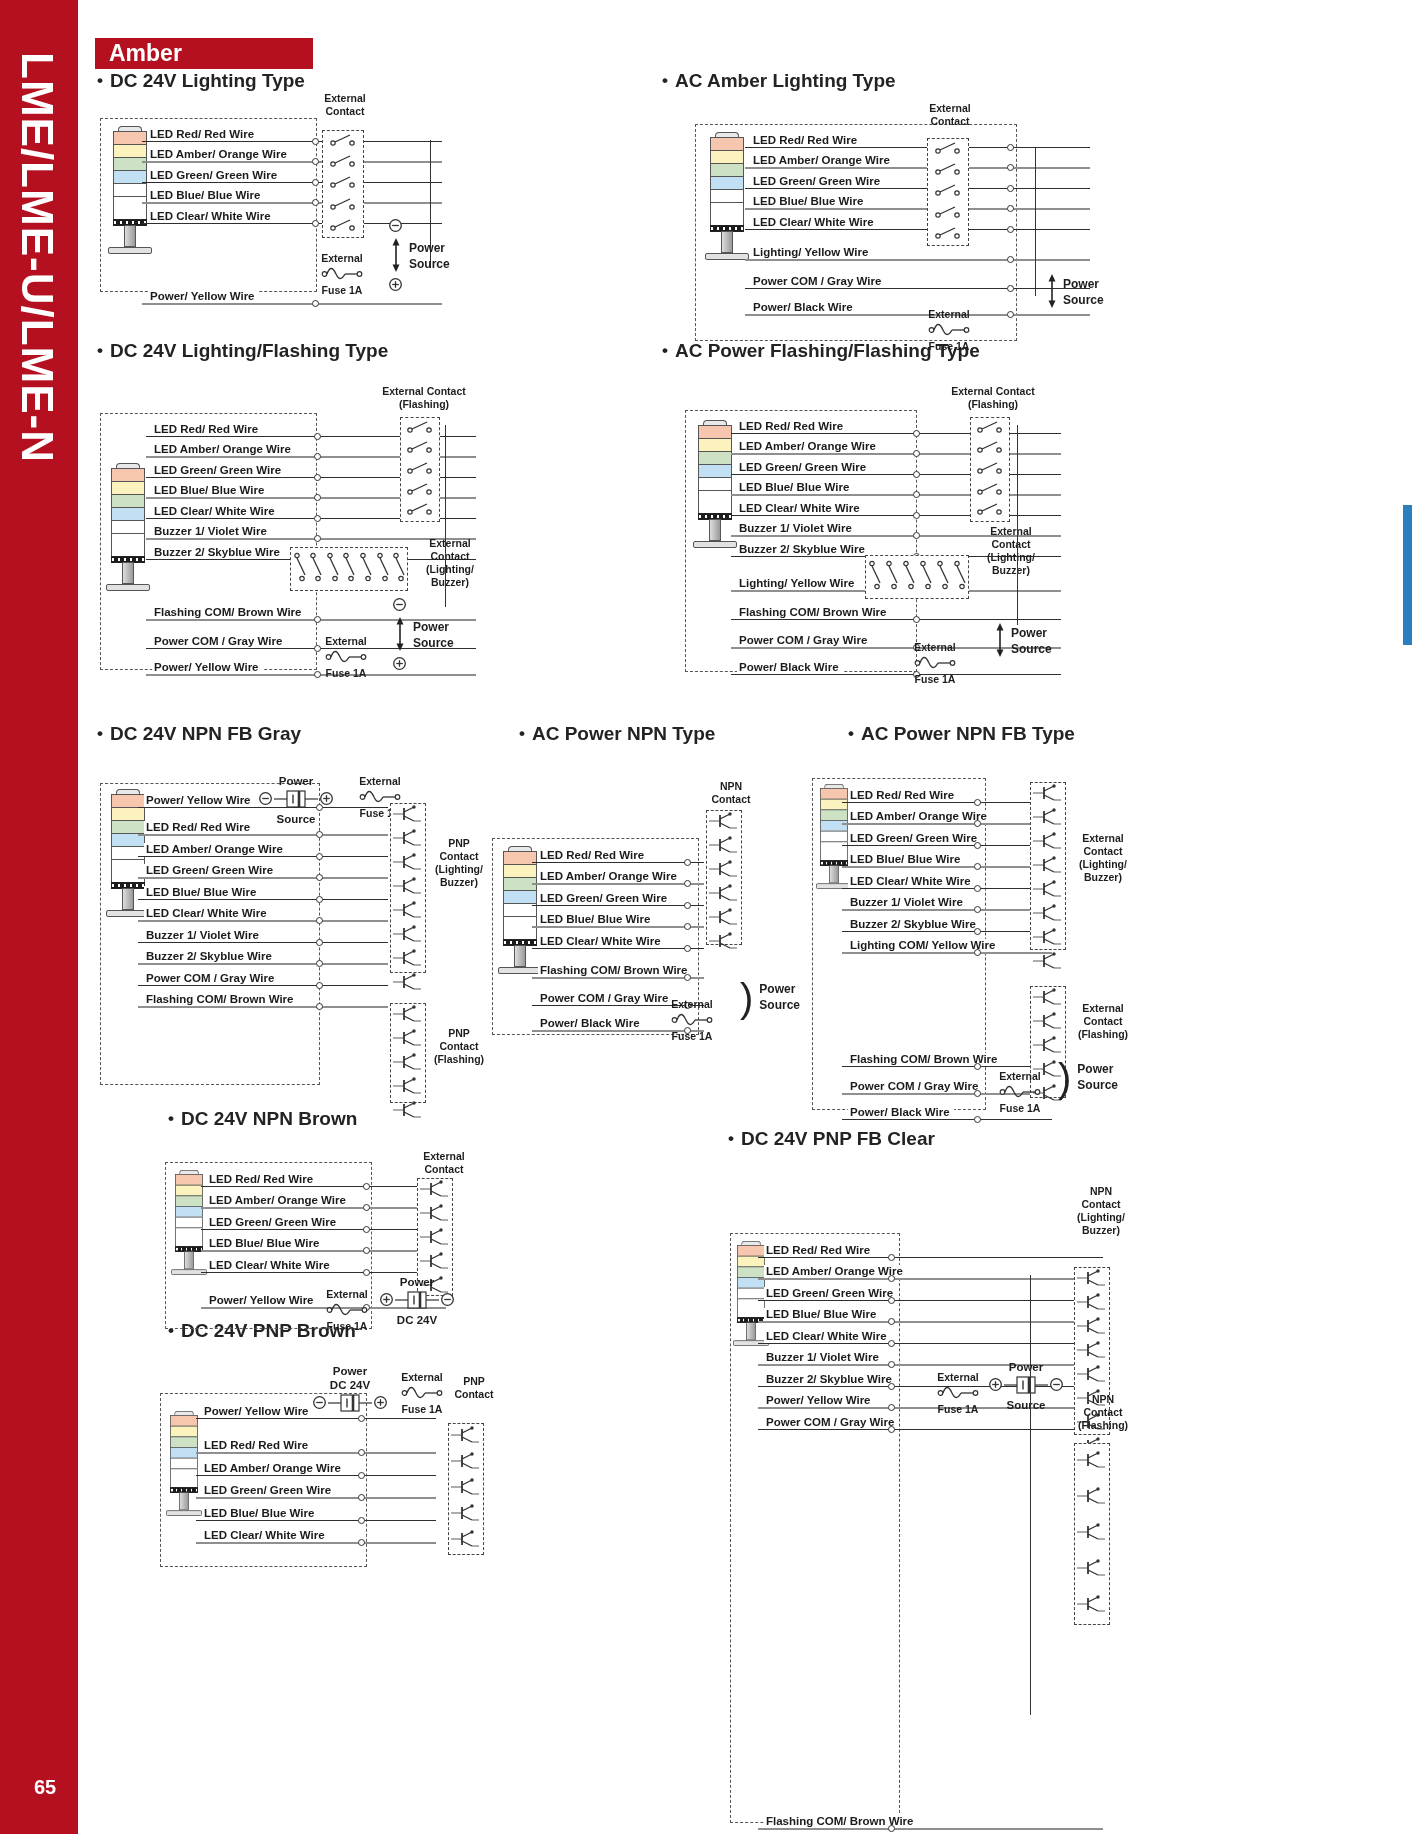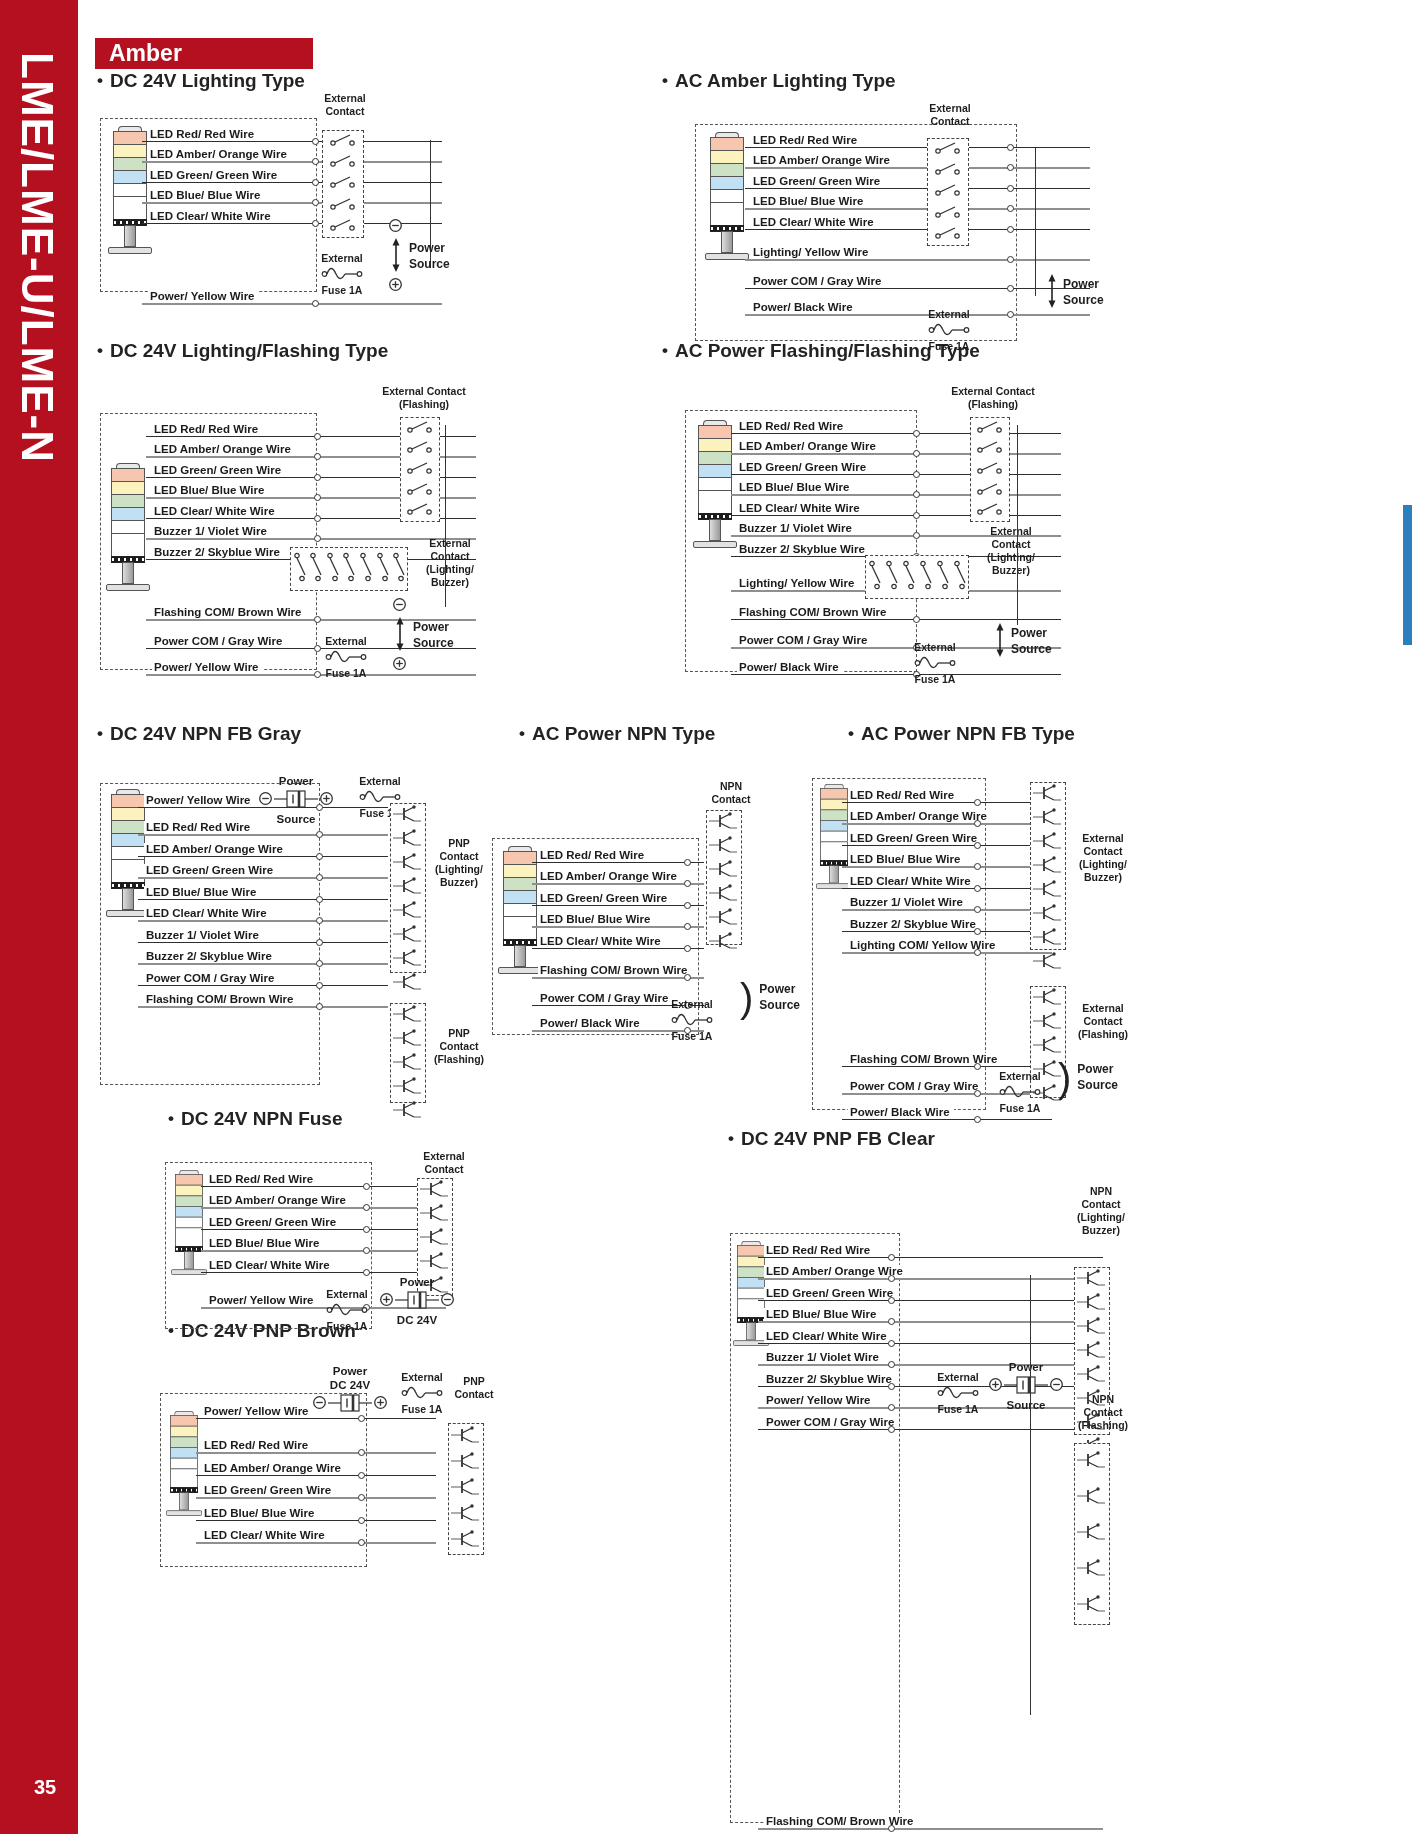--- a/index.html
+++ b/index.html
@@ -59,34 +59,34 @@
   .pb-row{display:flex;align-items:center;gap:1px;}
   .vline{position:absolute;width:0;border-left:1.4px solid #333;}
 </style>
 </head>
 <body>
 
 <div class="page">
 
   <div class="sidebar" style="background: rgb(181, 16, 31);">
     <div class="sidebar-text">LME/LME-U/LME-N</div>
-    <div class="page-number">35</div>
+    <div class="page-number">65</div>
   </div>
   <div class="side-tab" style="background: rgb(43, 127, 191);"></div>
 
   <div class="banner" style="background: rgb(181, 16, 31);">Amber</div>
 
   <div class="dtitle" style="left:97px;top:70px;"><span class="bullet">•</span><span>DC 24V Lighting Type</span></div>
   <div class="dtitle" style="left:662px;top:70px;"><span class="bullet">•</span><span>AC Amber Lighting Type</span></div>
   <div class="dtitle" style="left:97px;top:340px;"><span class="bullet">•</span><span>DC 24V Lighting/Flashing Type</span></div>
   <div class="dtitle" style="left:662px;top:340px;"><span class="bullet">•</span><span>AC Power Flashing/Flashing Type</span></div>
   <div class="dtitle" style="left:97px;top:723px;"><span class="bullet">•</span><span>DC 24V NPN FB Gray</span></div>
   <div class="dtitle" style="left:519px;top:723px;"><span class="bullet">•</span><span>AC Power NPN Type</span></div>
   <div class="dtitle" style="left:808px;top:723px;margin-left:40px;"><span class="bullet">•</span><span>AC Power NPN FB Type</span></div>
-  <div class="dtitle" style="left:168px;top:1108px;"><span class="bullet">•</span><span>DC 24V NPN Fuse</span></div>
+  <div class="dtitle" style="left:168px;top:1108px;"><span class="bullet">•</span><span>DC 24V NPN Brown</span></div>
   <div class="dtitle" style="left:728px;top:1128px;"><span class="bullet">•</span><span>DC 24V PNP FB Clear</span></div>
   <div class="dtitle" style="left:168px;top:1320px;"><span class="bullet">•</span><span>DC 24V PNP Brown</span></div>
 
   <div class="diagram" style="left:100px;top:100px;width:390px;height:215px;">
     <div class="unit-box" style="left:0;top:18px;width:215px;height:172px;"></div>
     <div style="left:8px;top:26px;" class="abs">
         <div class="tw">
           <div class="tw-cap"></div>
           <div class="tw-seg" style="background:#f6c7ae"></div>
           <div class="tw-seg" style="background:#fbf2bd"></div>

